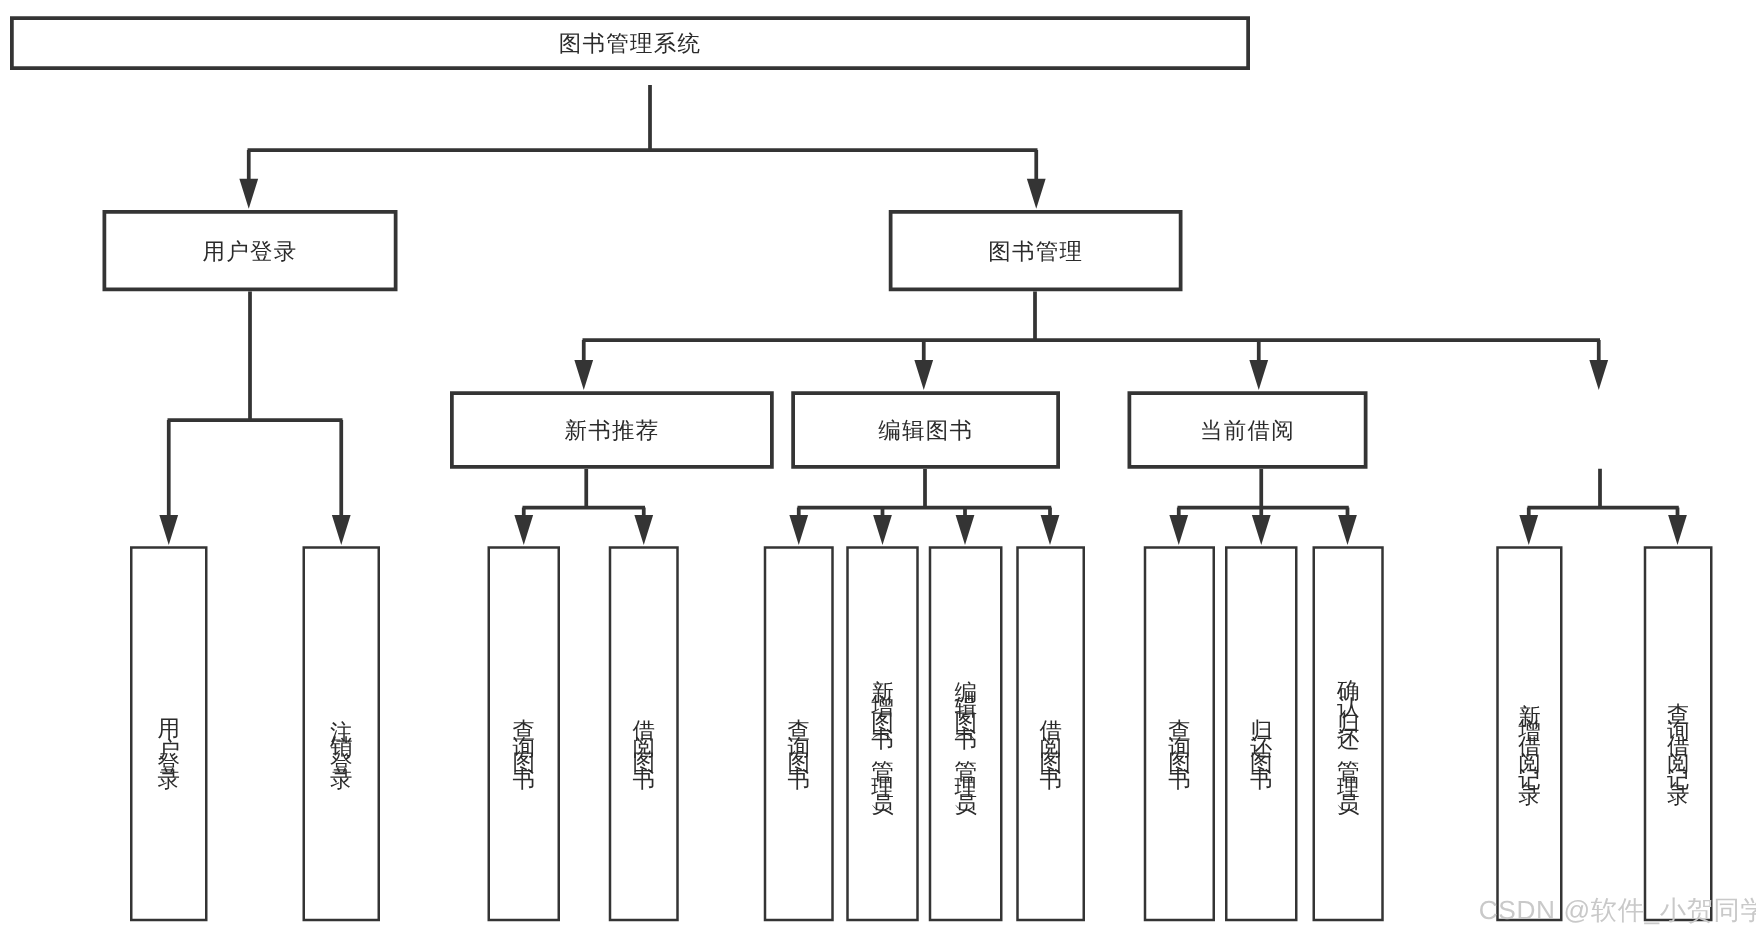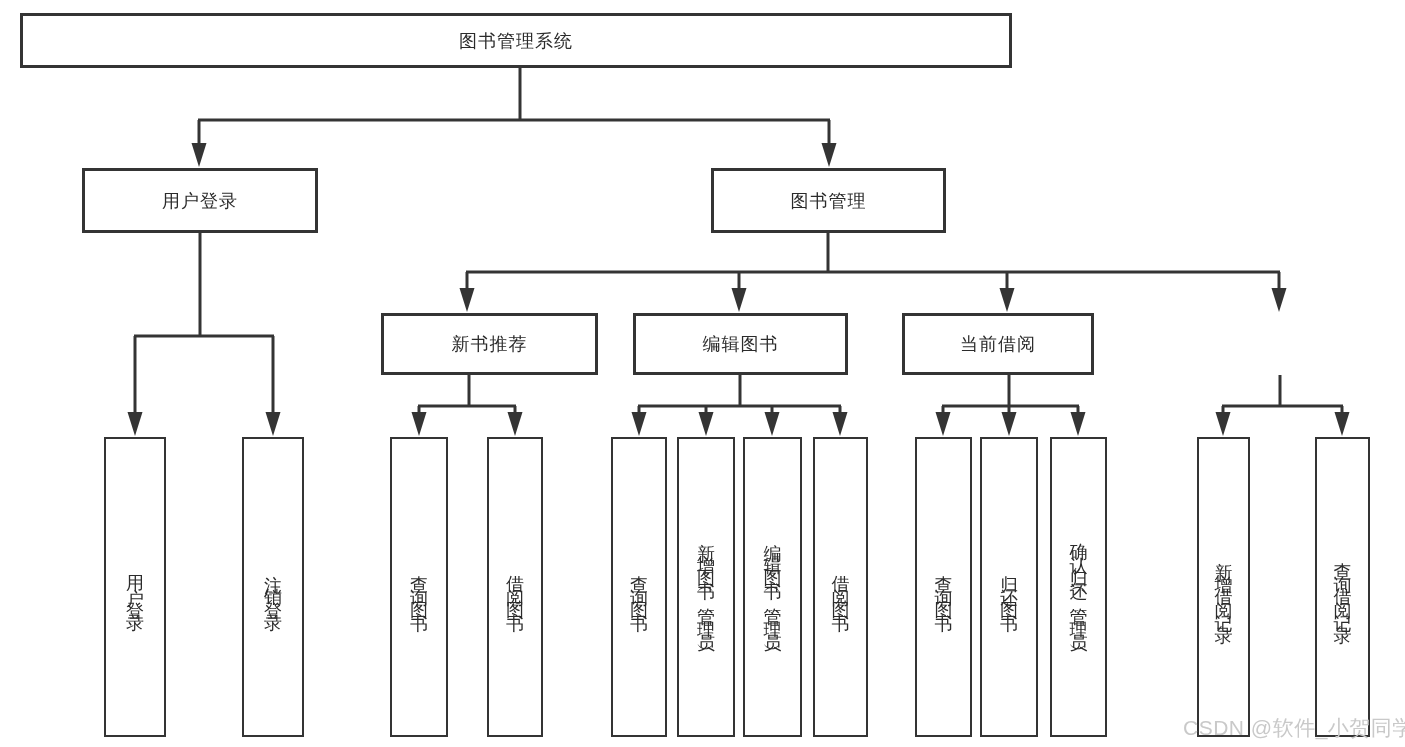--- a/index.html
+++ b/index.html
@@ -30,25 +30,25 @@
     border: 3px solid #343434;
     background: #ffffff;
     display: flex;
     align-items: center;
     justify-content: center;
     font-size: 18px;
     letter-spacing: 1px;
     z-index: 2;
     text-align: center;
   }
-  .node.root   { left: 20px;  top: 13px;  width: 992px; height: 55px; }
+  .node.root   { left: 8px;  top: 13px;  width: 992px; height: 43px; }
   .node.l2a    { left: 82px;  top: 168px; width: 236px; height: 65px; }
   .node.l2b    { left: 711px; top: 168px; width: 235px; height: 65px; }
   .node.l3     { top: 313px; height: 62px; }
-  .node.l3a    { left: 360px;  width: 217px; margin-left: 21px; }
+  .node.l3a    { left: 360px;  width: 259px; }
   .node.l3b    { left: 633px;  width: 215px; }
   .node.l3c    { left: 902px;  width: 192px; }
   .node.l3d    { left: 1171px; width: 218px; }
   .node.leaf   { top: 437px; height: 300px; border-width: 2.5px; }
   .leaf-a1 { left: 104px;  width: 62px; }
   .leaf-a2 { left: 242px;  width: 62px; }
   .leaf-b1 { left: 390px;  width: 58px; }
   .leaf-b2 { left: 487px;  width: 56px; }
   .leaf-c1 { left: 611px;  width: 56px; }
   .leaf-c2 { left: 677px;  width: 58px; }

